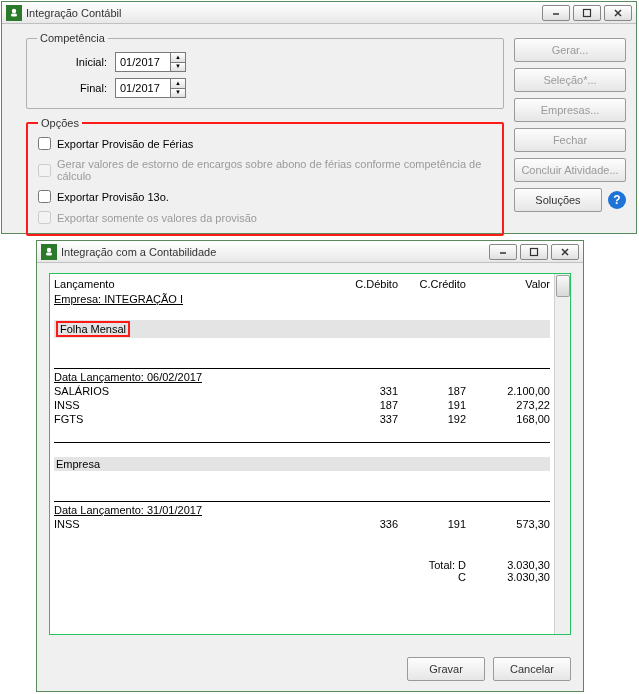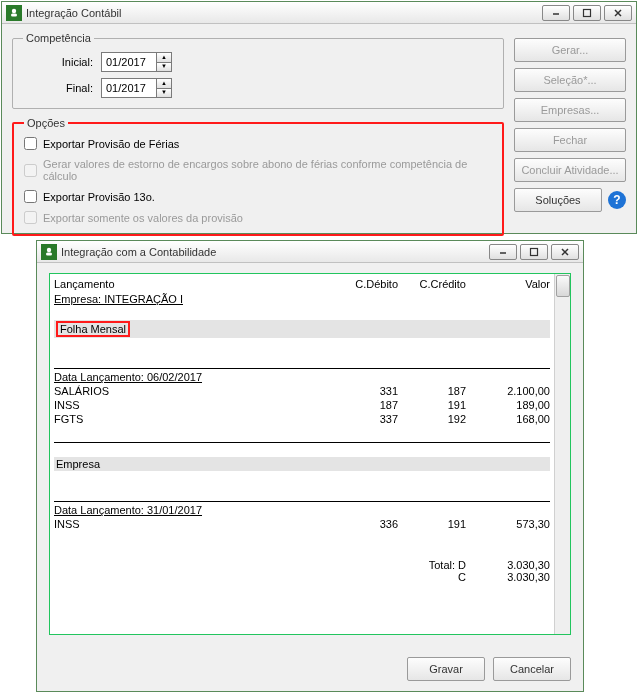--- a/index.html
+++ b/index.html
@@ -77,21 +77,21 @@
   .win1-right {
     width: 112px;
     display: flex;
     flex-direction: column;
     gap: 6px;
     padding-top: 6px;
   }
   fieldset {
     border: 1px solid #b0b0b0;
     border-radius: 2px;
-    margin: 0 0 8px 0;
+    margin: 0 0 8px 14px;
     padding: 8px 10px 10px 10px;
     font-size: 11px;
   }
   fieldset legend {
     padding: 0 3px;
     color: #333;
   }
   .row {
     display: flex;
     align-items: center;
@@ -412,21 +412,21 @@
         <div class="cols r">
           <span>SALÁRIOS</span>
           <span>331</span>
           <span>187</span>
           <span>2.100,00</span>
         </div>
         <div class="cols r">
           <span>INSS</span>
           <span>187</span>
           <span>191</span>
-          <span>189,00</span>
+          <span>273,22</span>
         </div>
         <div class="cols r">
           <span>FGTS</span>
           <span>337</span>
           <span>192</span>
           <span>168,00</span>
         </div>
 
         <div class="blank"></div>
         <div class="hr"></div>

